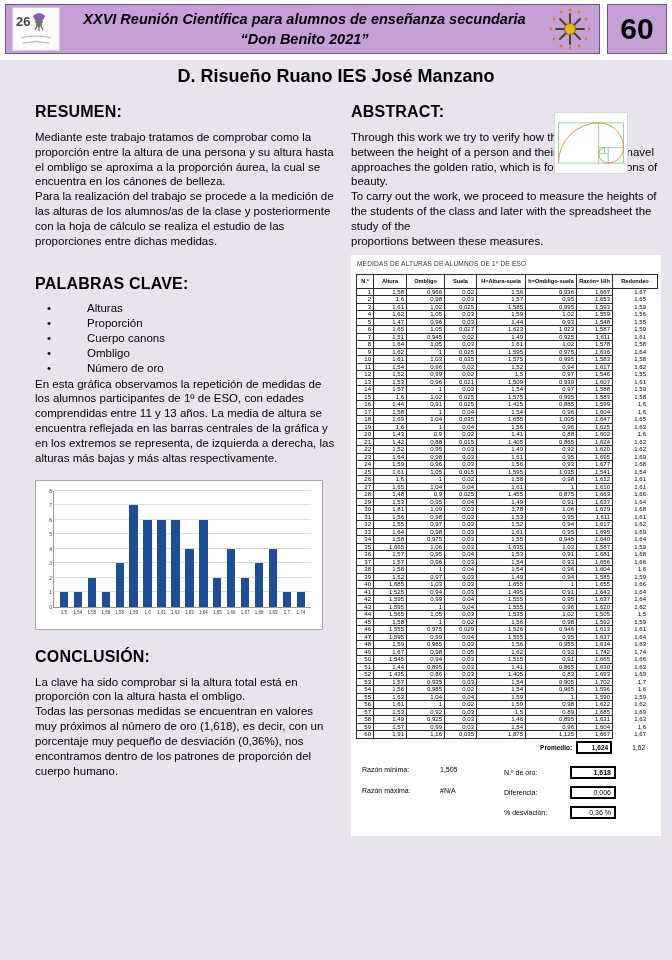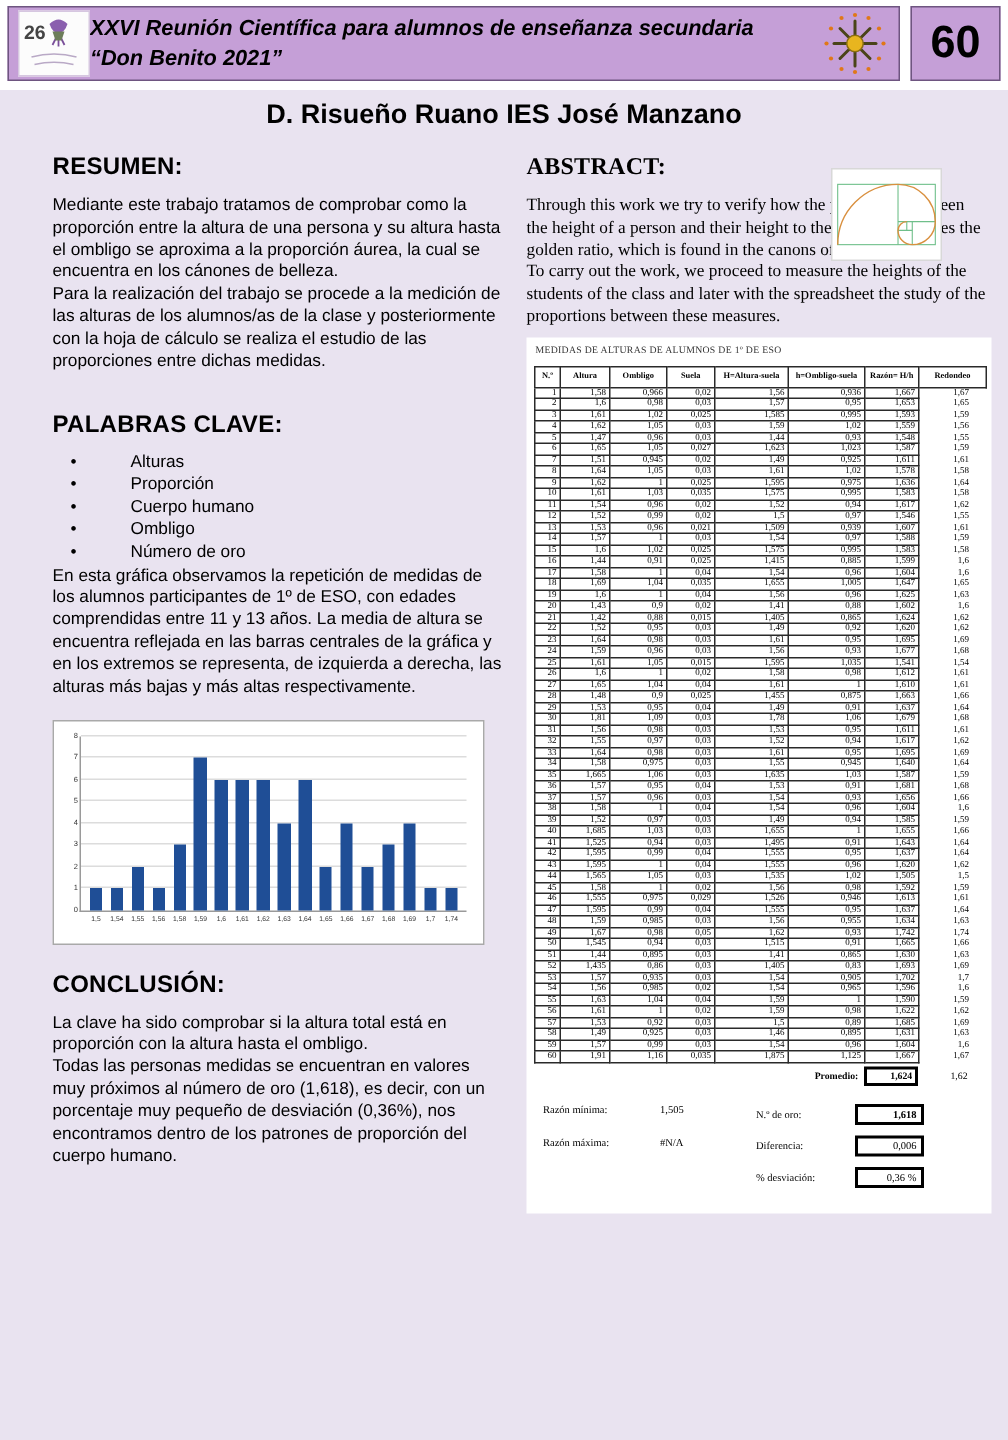--- a/index.html
+++ b/index.html
@@ -5,32 +5,32 @@
   html,body{margin:0;padding:0;}
   body{
     width:672px;height:960px;position:relative;background:#ffffff;
     font-family:"Liberation Sans", sans-serif;color:#000;overflow:hidden;
   }
   
   .top-strip{position:absolute;top:4px;left:5px;right:5px;height:50px;display:flex;gap:7px;}
   .banner{flex:1;background:#c59fd7;border:1px solid #6e5580;display:flex;align-items:center;padding:2px 6px;box-sizing:border-box;}
   .logo-box{width:46px;height:42px;background:#fcfcfc;border:1px solid #d6c7e0;position:relative;flex:none;overflow:hidden;}
   .logo-box .logo-num{position:absolute;left:3px;top:6px;font-size:13px;font-weight:bold;color:#444;}
-  .banner-title{flex:1;text-align:left;font-weight:bold;font-style:italic;font-size:14.5px;line-height:1.4;}
+  .banner-title{flex:1;text-align:center;font-weight:bold;font-style:italic;font-size:14.5px;line-height:1.4;}
   .sun-wrap{width:42px;height:44px;flex:none;margin-right:2px;}
   .pagenum{width:60px;background:#c59fd7;border:1px solid #6e5580;display:flex;align-items:center;justify-content:center;
     font-size:30px;font-weight:bold;box-sizing:border-box;}
   
   .poster{position:absolute;top:60px;left:0;right:0;bottom:0;background:#e9e3f0;}
   .title{margin:24px 40px 0;text-align:center;font-size:21px;font-weight:bold;line-height:1.2;white-space:pre-wrap;}
   .author{text-align:center;font-weight:bold;font-size:18px;margin-top:6px;}
   .spiral-box{position:absolute;top:52px;right:44px;width:74px;height:62px;background:#fff;border:1px solid #d8d8d8;box-sizing:border-box;padding:2px;}
   .cols{display:flex;margin-top:16px;padding:0 14px 0 35px;gap:16px;}
   .col-left{width:300px;flex:none;}
-  .col-right{flex:1;min-width:0;font-family:Liberation Serif, serif;}
+  .col-right{flex:1;min-width:0;}
   h2{font-size:16px;font-weight:bold;margin:0 0 9px;letter-spacing:0.2px;}
   .body-text{font-size:11.5px;line-height:1.29;white-space:pre-line;}
   .mt18{margin-top:18px;} .mt22{margin-top:24px;} .mt26{margin-top:26px;} .mt30{margin-top:30px;}
   
   .keywords{list-style:none;margin:2px 0 0;padding:0 0 0 12px;font-size:11.5px;}
   .keywords li{margin:3px 0;display:flex;}
   .keywords li .bullet{width:40px;flex:none;}
   
   .chart-box{width:288px;height:150px;background:#ffffff;border:1px solid #a9a9a9;position:relative;margin-top:14px;box-sizing:border-box;}
   .plot{position:absolute;left:17px;right:11px;top:10px;bottom:21px;border-left:1px solid #9a9a9a;border-bottom:1px solid #9a9a9a;}
@@ -148,21 +148,21 @@
           <li>
             <span class="bullet">•</span>
             <span>Alturas</span>
           </li>
           <li>
             <span class="bullet">•</span>
             <span>Proporción</span>
           </li>
           <li>
             <span class="bullet">•</span>
-            <span>Cuerpo humano</span>
+            <span>Cuerpo canons</span>
           </li>
           <li>
             <span class="bullet">•</span>
             <span>Ombligo</span>
           </li>
           <li>
             <span class="bullet">•</span>
             <span>Número de oro</span>
           </li>
         </ul>

